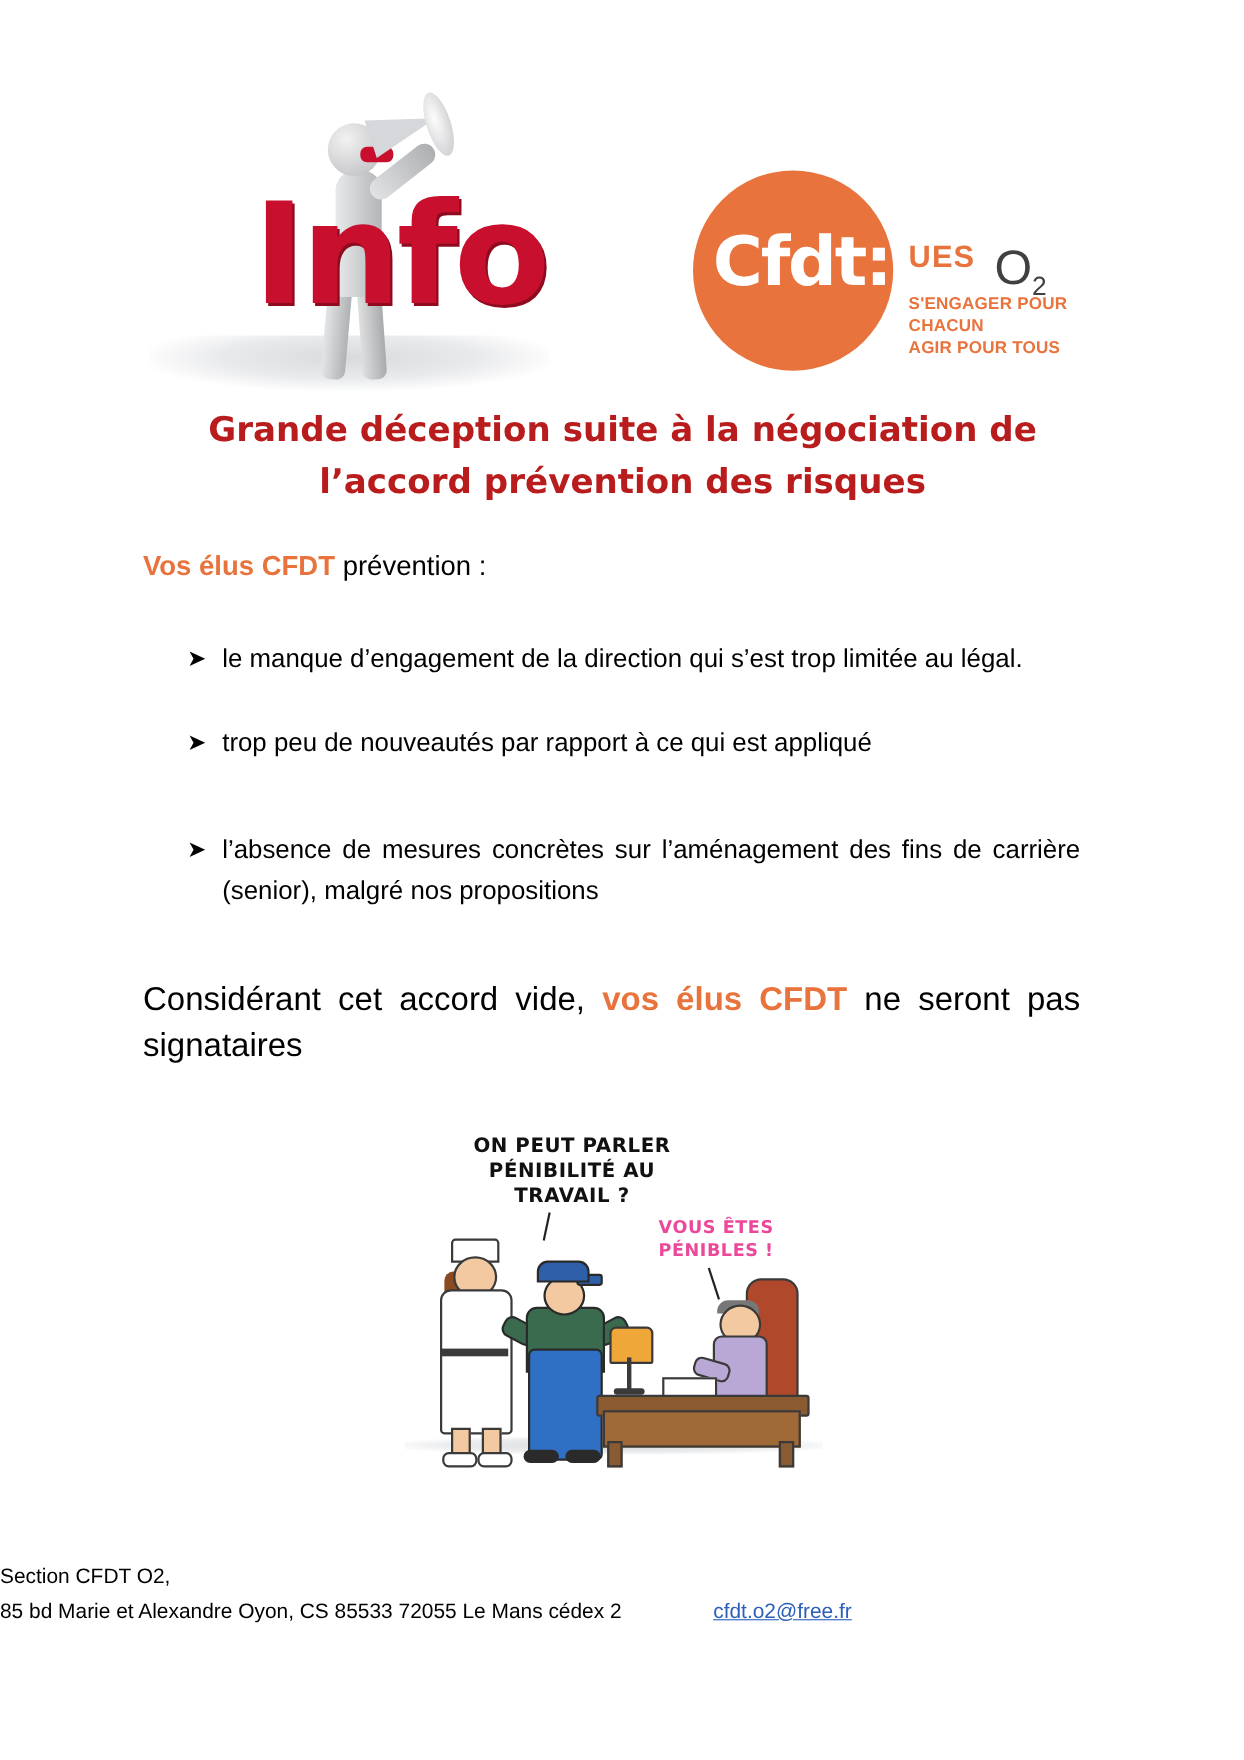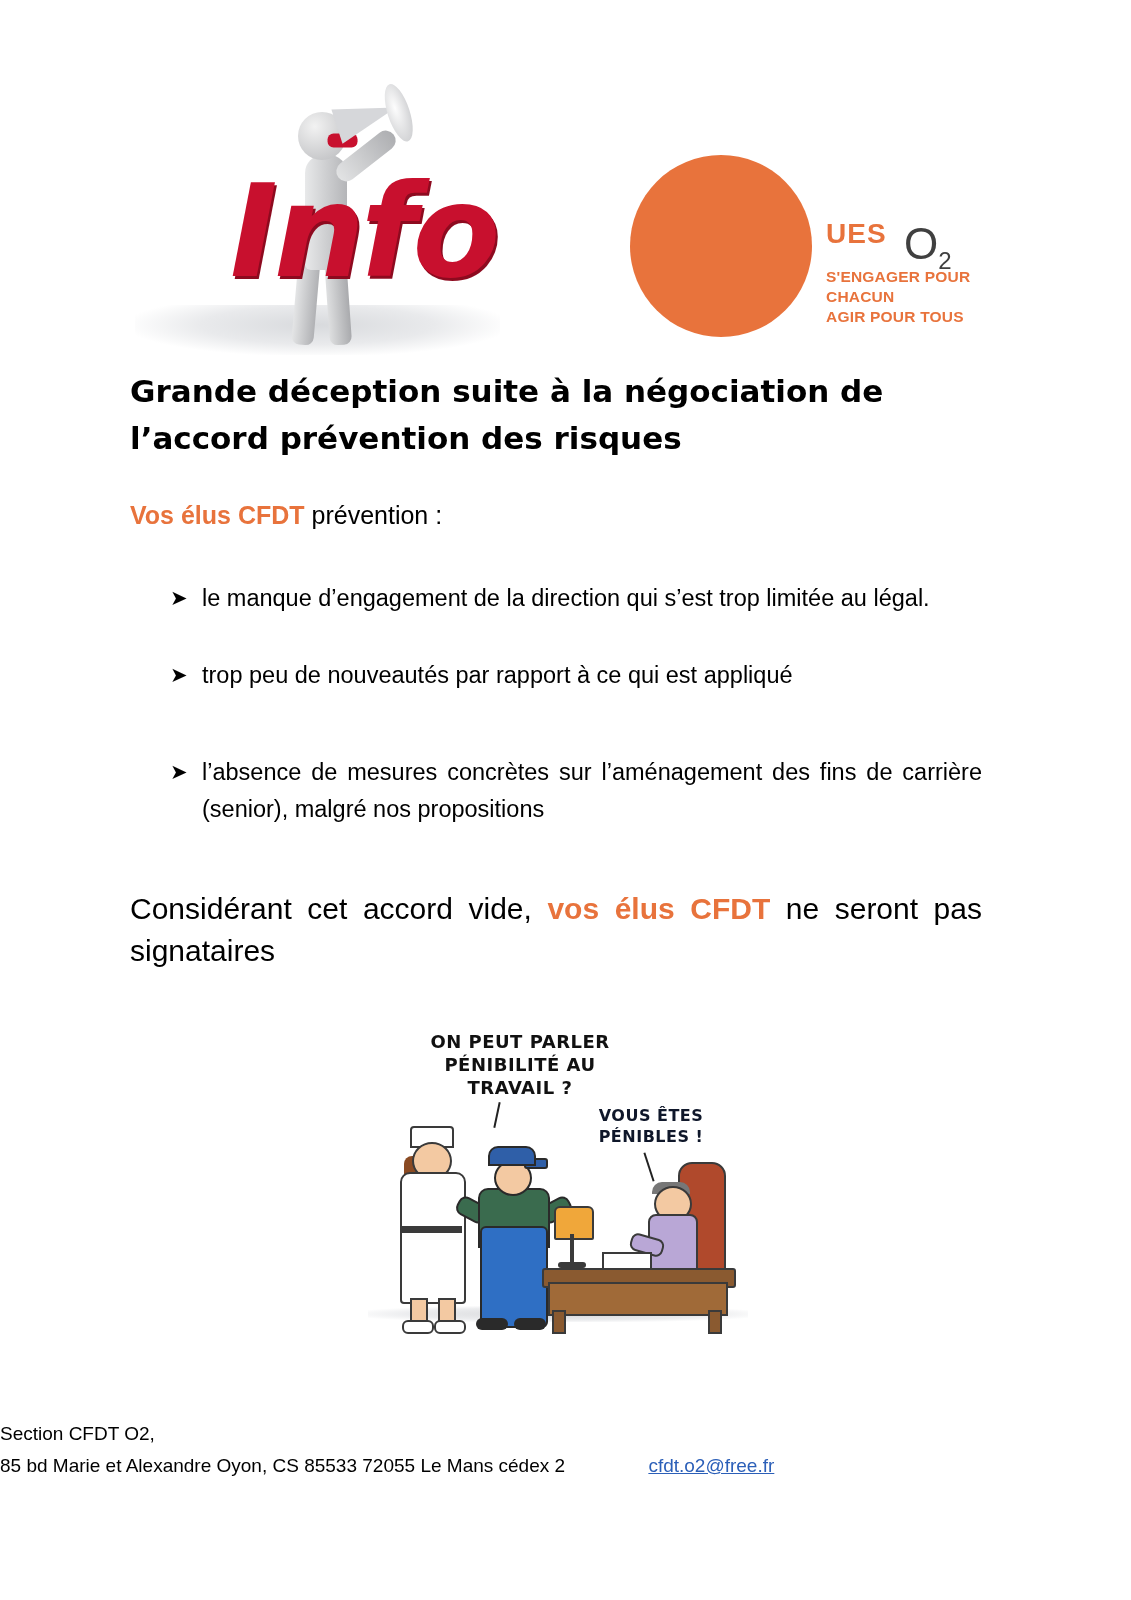--- a/index.html
+++ b/index.html
@@ -48,21 +48,20 @@
     width: 365px;
     height: 50px;
     background: radial-gradient(ellipse at 50% 40%, #d8dadd 0%, #e9eaec 45%, #ffffff 75%);
   }
   .info-word {
     position: absolute;
     left: 95px;
     top: 118px;
     font-family: "DejaVu Sans", sans-serif;
     font-weight: bold;
-    font-style: italic;
     font-size: 128px;
     line-height: 128px;
     letter-spacing: -4px;
     color: #c8102e;
     text-shadow: 2px 3px 0 #8d0a1f;
   }
   
   .fig-head {
     position: absolute;
     left: 163px;
@@ -212,26 +211,26 @@
     color: #e8733c;
     letter-spacing: 0.2px;
   }
 
   
   .doc-title {
     position: absolute;
     left: 130px;
     top: 368px;
     width: 872px;
-    text-align: left;
+    text-align: center;
     font-family: "DejaVu Sans", sans-serif;
     font-weight: bold;
     font-size: 31px;
     line-height: 47px;
-    color: #000000;
+    color: #b91c1c;
   }
 
   
   .intro {
     position: absolute;
     left: 130px;
     top: 498px;
     width: 850px;
     font-size: 25px;
     line-height: 34px;
@@ -310,21 +309,21 @@
   .speech2 {
     position: absolute;
     left: 238px;
     top: 75px;
     width: 130px;
     font-family: "DejaVu Sans", sans-serif;
     font-weight: bold;
     font-size: 16px;
     line-height: 21px;
     text-align: center;
-    color: #0f172a;
+    color: #ec4899;
     letter-spacing: 0.5px;
   }
   .tail1 {
     position: absolute;
     left: 148px;
     top: 72px;
     width: 2px;
     height: 26px;
     background: #222;
     transform: rotate(12deg);
@@ -494,20 +493,21 @@
       <div class="megaphone">
         <div class="mega-handle"></div>
         <div class="mega-cone"></div>
         <div class="mega-mouth"></div>
       </div>
       <div class="info-word">Info</div>
     </div>
 
     <div class="cfdt-logo">
       <div class="cfdt-circle"></div>
+      <div class="cfdt-word">Cfdt:</div>
       <div class="cfdt-ues">UES</div>
       <div class="cfdt-o2"><span>O</span><sub>2</sub></div>
       <div class="cfdt-tag">
         <div>S'ENGAGER POUR CHACUN</div>
         <div>AGIR POUR TOUS</div>
       </div>
     </div>
   </div>
 
   <div class="doc-title">

